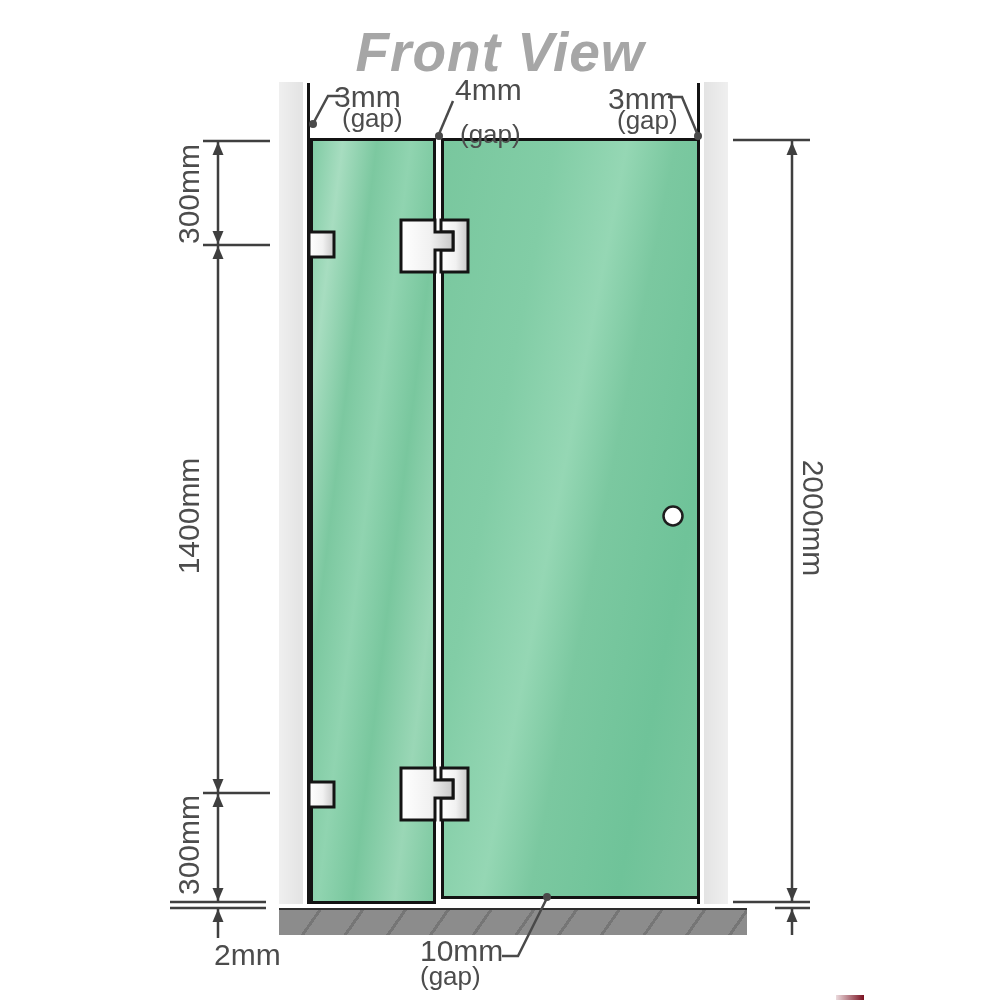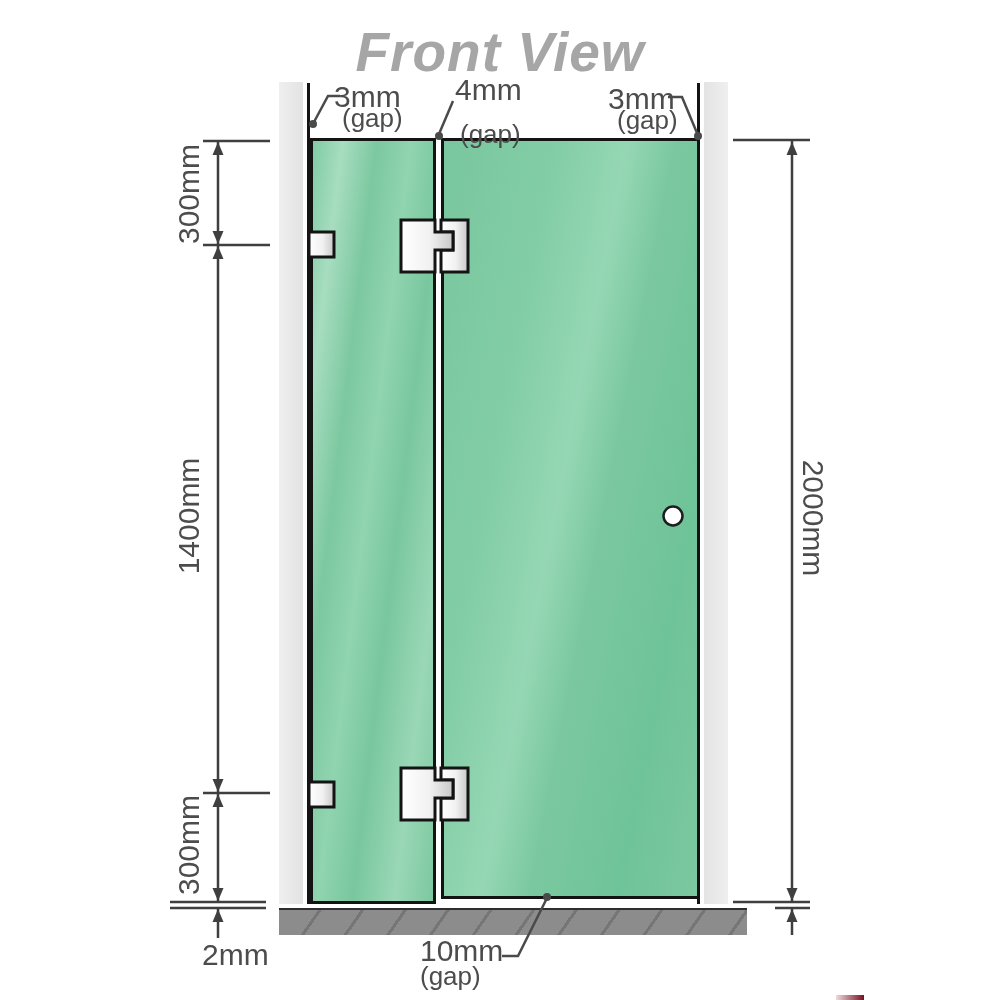--- a/index.html
+++ b/index.html
@@ -122,21 +122,21 @@
   <span class="lbl" style="left:334px;top:82px">3mm</span>
   <span class="lbl sub" style="left:342px;top:105px">(gap)</span>
   <span class="lbl" style="left:455px;top:75px">4mm</span>
   <span class="lbl sub" style="left:460px;top:121px">(gap)</span>
   <span class="lbl" style="left:608px;top:84px">3mm</span>
   <span class="lbl sub" style="left:617px;top:107px">(gap)</span>
 
   <span class="lbl rot" style="left:189px;top:194px">300mm</span>
   <span class="lbl rot" style="left:189px;top:516px">1400mm</span>
   <span class="lbl rot" style="left:189px;top:845px">300mm</span>
-  <span class="lbl" style="left:202px;top:940px">2mm</span>
+  <span class="lbl" style="left:214px;top:940px">2mm</span>
 
   <span class="lbl rotcw" style="left:813px;top:518px">2000mm</span>
 
   <span class="lbl" style="left:420px;top:936px">10mm</span>
   <span class="lbl sub" style="left:420px;top:963px">(gap)</span>
 
   <div class="artifact"></div>
 </div>
 
 </body></html>

